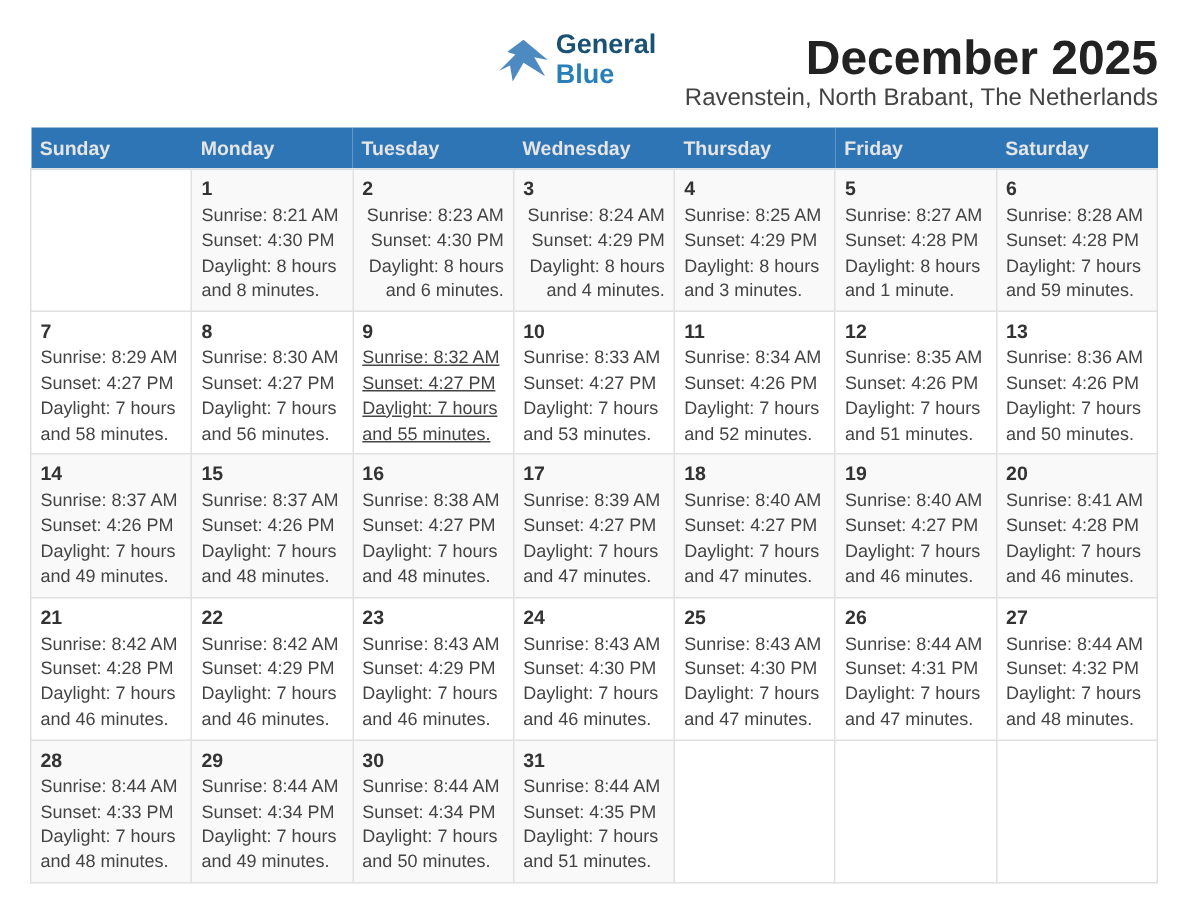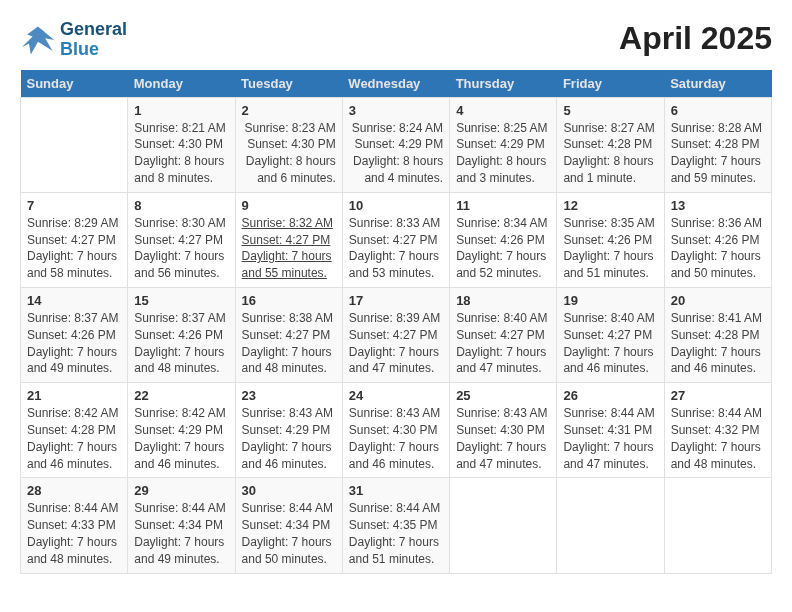--- a/index.html
+++ b/index.html
@@ -5,23 +5,24 @@
     * { box-sizing: border-box; margin: 0; padding: 0; }
     body {
       font-family: Arial, sans-serif;
       background: #fff;
       width: 792px;
       min-height: 612px;
       padding: 20px;
     }
     .header {
       display: flex;
-      justify-content: space-between;
+      justify-content: flex-end;
       align-items: flex-start;
       margin-bottom: 10px;
+      gap: 19px;
     }
     .logo {
       display: flex;
       align-items: center;
       gap: 4px;
     }
     .logo-text {
       font-size: 18px;
       font-weight: bold;
       color: #1a5276;
@@ -90,21 +91,22 @@
   <div class="logo">
     <svg class="logo-bird" viewBox="0 0 40 40">
       <polygon points="20,5 38,20 28,18 36,32 20,22 12,36 10,24 2,28 14,16 8,14" fill="#2e75b6" opacity="0.85"></polygon>
     </svg>
     <div class="logo-text">
       <div>General</div>
       <div style="color:#2980b9;">Blue</div>
     </div>
   </div>
   <div class="title-block">
-    <div class="month-title">April 2025</div>
+    <div class="month-title">December 2025</div>
+    <div class="location-title">Ravenstein, North Brabant, The Netherlands</div>
   </div>
 </div>
 
 <table>
   <thead>
     <tr id="header-row">
         <th>Sunday</th>
         <th>Monday</th>
         <th>Tuesday</th>
         <th>Wednesday</th>

